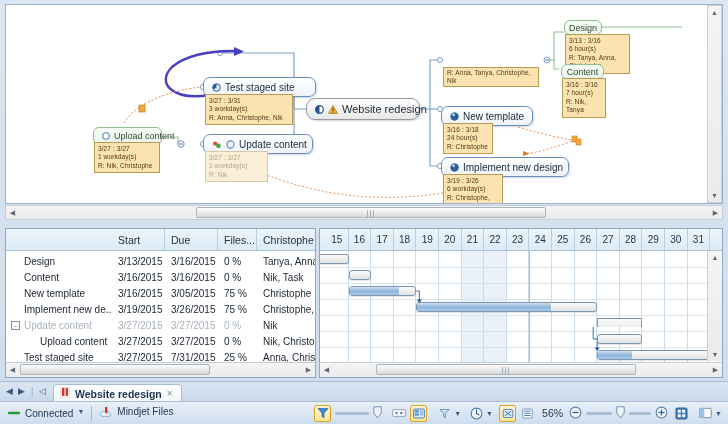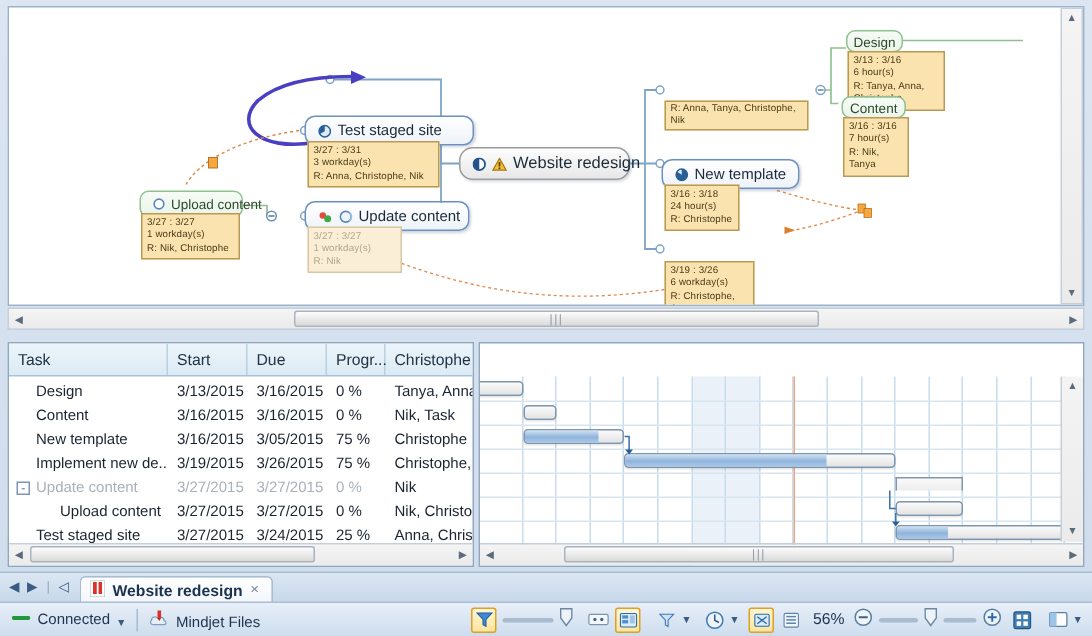--- a/index.html
+++ b/index.html
@@ -189,21 +189,21 @@
   }
   .tab-close { color: #7b8b9c; font-size: 10px; font-weight: normal; }
 
   
   #statusbar {
     position: absolute; left: 0; top: 401px; width: 728px; height: 23px;
     background: linear-gradient(#e8eff8, #cdddee);
     border-top: 1px solid #aabdd2;
     display: flex; align-items: center;
   }
-  .sbitem { display: flex; align-items: flex-end; gap: 4px; font-size: 10px; color: #1f3450; }
+  .sbitem { display: flex; align-items: flex-start; gap: 4px; font-size: 10px; color: #1f3450; }
   .sep { width: 1px; height: 15px; background: #a8bace; margin: 0 7px; }
   .tbtn {
     width: 17px; height: 17px;
     display: flex; align-items: center; justify-content: center;
     border-radius: 2px;
   }
   .tbtn.active { border: 1px solid #e0a020; background: linear-gradient(#fff6d8, #ffe59a); }
   .caret { font-size: 7px; color: #3b5c82; }
 </style>
 </head>
@@ -328,20 +328,29 @@
               <circle cx="5" cy="5" r="4.2" fill="#dcebf8" stroke="#2a5f96" stroke-width="1.1"></circle>
               <path d="M5 5 L5 .8 A4.2 4.2 0 1 1 1.6 2.8 Z" fill="#2a5f96"></path>
             </svg>
         </span>
         <span>New template</span>
       </div>
       <div class="callout" style="left:437px; top:118px; width:50px;">3/16 : 3/18
 24 hour(s)
 R: Christophe</div>
 
+      <div class="node" style="left:435px; top:152px; width:128px; height:20px;">
+        <span class="ico">
+          <svg width="9" height="9" viewBox="0 0 10 10">
+              <circle cx="5" cy="5" r="4.2" fill="#dcebf8" stroke="#2a5f96" stroke-width="1.1"></circle>
+              <path d="M5 5 L5 .8 A4.2 4.2 0 1 1 1.6 2.8 Z" fill="#2a5f96"></path>
+            </svg>
+        </span>
+        <span>Implement new design</span>
+      </div>
       <div class="callout" style="left:437px; top:169px; width:60px;">3/19 : 3/26
 6 workday(s)
 R: Christophe, Anna</div>
 
       <div class="node green" style="left:558px; top:15px; width:38px; height:15px; justify-content:center; padding:0 4px;">
         <span>Design</span>
       </div>
       <div class="callout" style="left:559px; top:29px; width:65px;">3/13 : 3/16
 6 hour(s)
 R: Tanya, Anna, Christophe</div>
@@ -367,24 +376,23 @@
     <div class="sb-thumb" style="left:190px; top:1px; width:350px; height:11px; display:flex; align-items:center; justify-content:center;">
         <span class="grip">|||</span>
       </div>
     <div class="sb-btn" style="right:0; top:0; bottom:0; width:13px;">▶</div>
   </div>
 
   <div id="lower">
 
     <div id="task-pane">
       <div class="pane-head">
-        <div class="th" style="left:0;   width:106px;">Task</div>
         <div class="th" style="left:106px;width:53px;">Start</div>
         <div class="th" style="left:159px;width:53px;">Due</div>
-        <div class="th" style="left:212px;width:39px;">Progr...</div>
+        <div class="th" style="left:212px;width:39px;">Files...</div>
         <div class="th" style="left:251px;width:58px; border-right:none;">Christophe</div>
       </div>
       <div id="task-rows">
           <div class="trow" style="top: 24px;">
             <div class="td" style="left: 0px; width: 106px; padding-left: 18px;">Design</div>
             <div class="td" style="left: 106px; width: 53px;">3/13/2015</div>
             <div class="td" style="left: 159px; width: 53px;">3/16/2015</div>
             <div class="td" style="left: 212px; width: 39px;">0 %</div>
             <div class="td" style="left: 251px; width: 60px;">Tanya, Anna, Christ</div>
           </div>
@@ -420,34 +428,53 @@
           <div class="trow" style="top: 104px;">
             <div class="td" style="left: 0px; width: 106px; padding-left: 34px;">Upload content</div>
             <div class="td" style="left: 106px; width: 53px;">3/27/2015</div>
             <div class="td" style="left: 159px; width: 53px;">3/27/2015</div>
             <div class="td" style="left: 212px; width: 39px;">0 %</div>
             <div class="td" style="left: 251px; width: 60px;">Nik, Christophe</div>
           </div>
           <div class="trow" style="top: 120px;">
             <div class="td" style="left: 0px; width: 106px; padding-left: 18px;">Test staged site</div>
             <div class="td" style="left: 106px; width: 53px;">3/27/2015</div>
-            <div class="td" style="left: 159px; width: 53px;">3/24/2015</div>
+            <div class="td" style="left: 159px; width: 53px;">7/31/2015</div>
             <div class="td" style="left: 212px; width: 39px;">25 %</div>
             <div class="td" style="left: 251px; width: 60px;">Anna, Christophe, N</div>
           </div>
         </div>
 
       <div class="sb sb-h" style="left:0; right:0; bottom:0; border:none; border-top:1px solid #c4cfda;">
         <div class="sb-btn" style="left:0; top:0; bottom:0; width:13px;">◀</div>
         <div class="sb-thumb" style="left:14px; top:1px; width:190px; height:11px;"></div>
         <div class="sb-btn" style="right:0; top:0; bottom:0; width:13px;">▶</div>
       </div>
     </div>
 
     <div id="gantt-pane">
+      <div class="pane-head" id="gantt-head">
+          <div class="gh" style="left: 6px; width: 22.6px;">15</div>
+          <div class="gh" style="left: 28.6px; width: 22.6px;">16</div>
+          <div class="gh" style="left: 51.2px; width: 22.6px;">17</div>
+          <div class="gh" style="left: 73.8px; width: 22.6px;">18</div>
+          <div class="gh" style="left: 96.4px; width: 22.6px;">19</div>
+          <div class="gh" style="left: 119px; width: 22.6px;">20</div>
+          <div class="gh" style="left: 141.6px; width: 22.6px;">21</div>
+          <div class="gh" style="left: 164.2px; width: 22.6px;">22</div>
+          <div class="gh" style="left: 186.8px; width: 22.6px;">23</div>
+          <div class="gh" style="left: 209.4px; width: 22.6px;">24</div>
+          <div class="gh" style="left: 232px; width: 22.6px;">25</div>
+          <div class="gh" style="left: 254.6px; width: 22.6px;">26</div>
+          <div class="gh" style="left: 277.2px; width: 22.6px;">27</div>
+          <div class="gh" style="left: 299.8px; width: 22.6px;">28</div>
+          <div class="gh" style="left: 322.4px; width: 22.6px;">29</div>
+          <div class="gh" style="left: 345px; width: 22.6px;">30</div>
+          <div class="gh" style="left: 367.6px; width: 22.6px;">31</div>
+        </div>
       <div id="gantt-grid">
           <div class="gcol" style="left: 6px; width: 22.6px;"></div>
           <div class="gcol" style="left: 28.6px; width: 22.6px;"></div>
           <div class="gcol" style="left: 51.2px; width: 22.6px;"></div>
           <div class="gcol" style="left: 73.8px; width: 22.6px;"></div>
           <div class="gcol" style="left: 96.4px; width: 22.6px;"></div>
           <div class="gcol" style="left: 119px; width: 22.6px;"></div>
           <div class="gcol we" style="left: 141.6px; width: 22.6px;"></div>
           <div class="gcol we" style="left: 164.2px; width: 22.6px;"></div>
           <div class="gcol" style="left: 186.8px; width: 22.6px;"></div>

